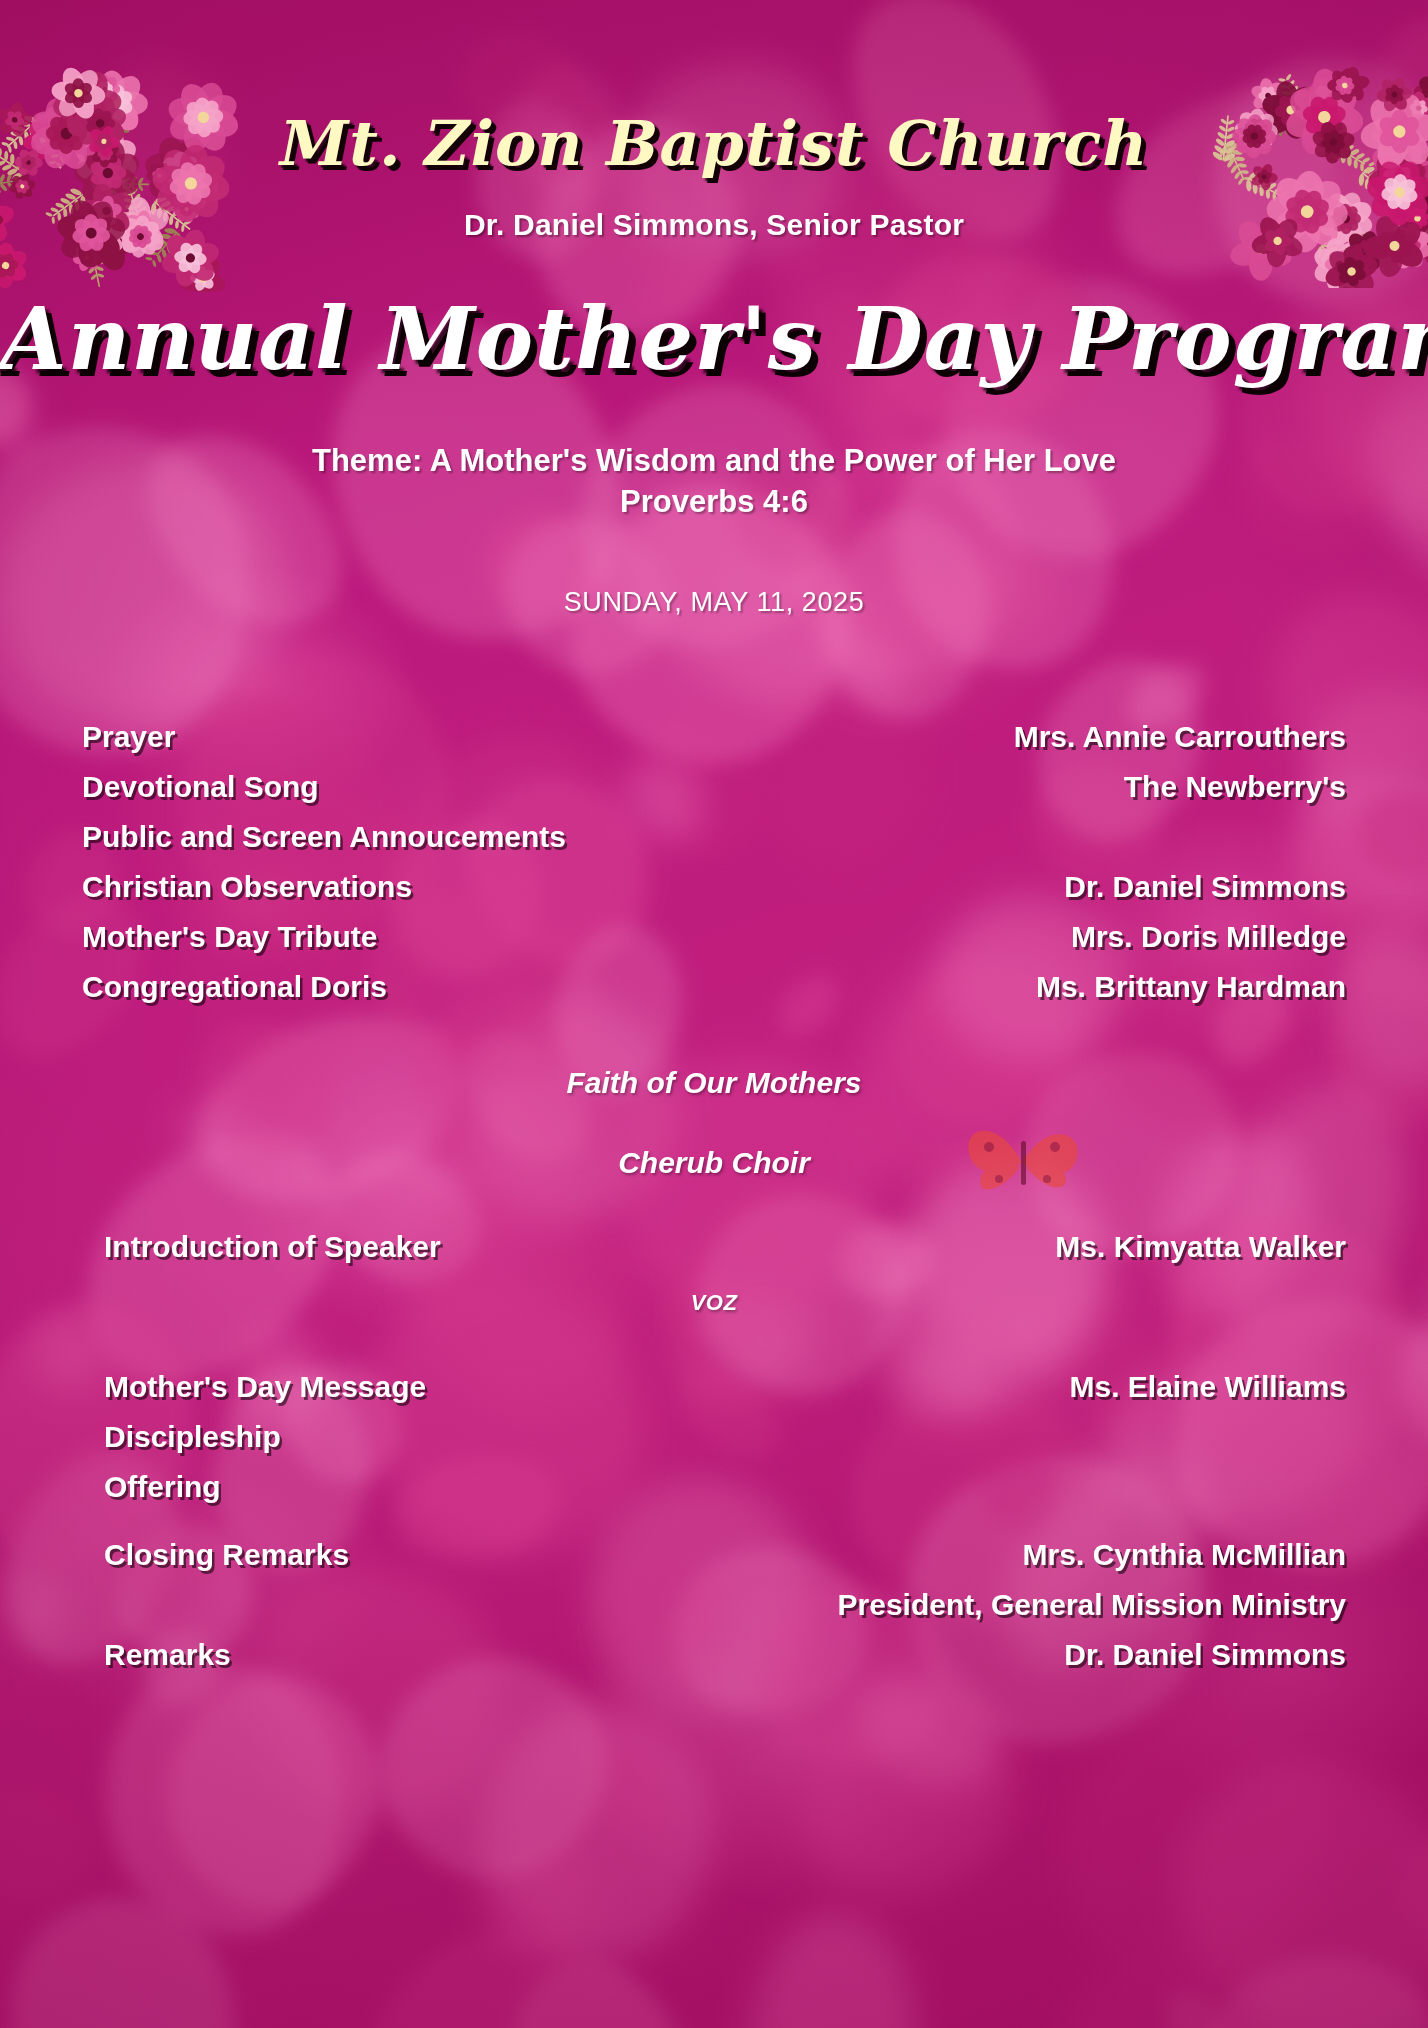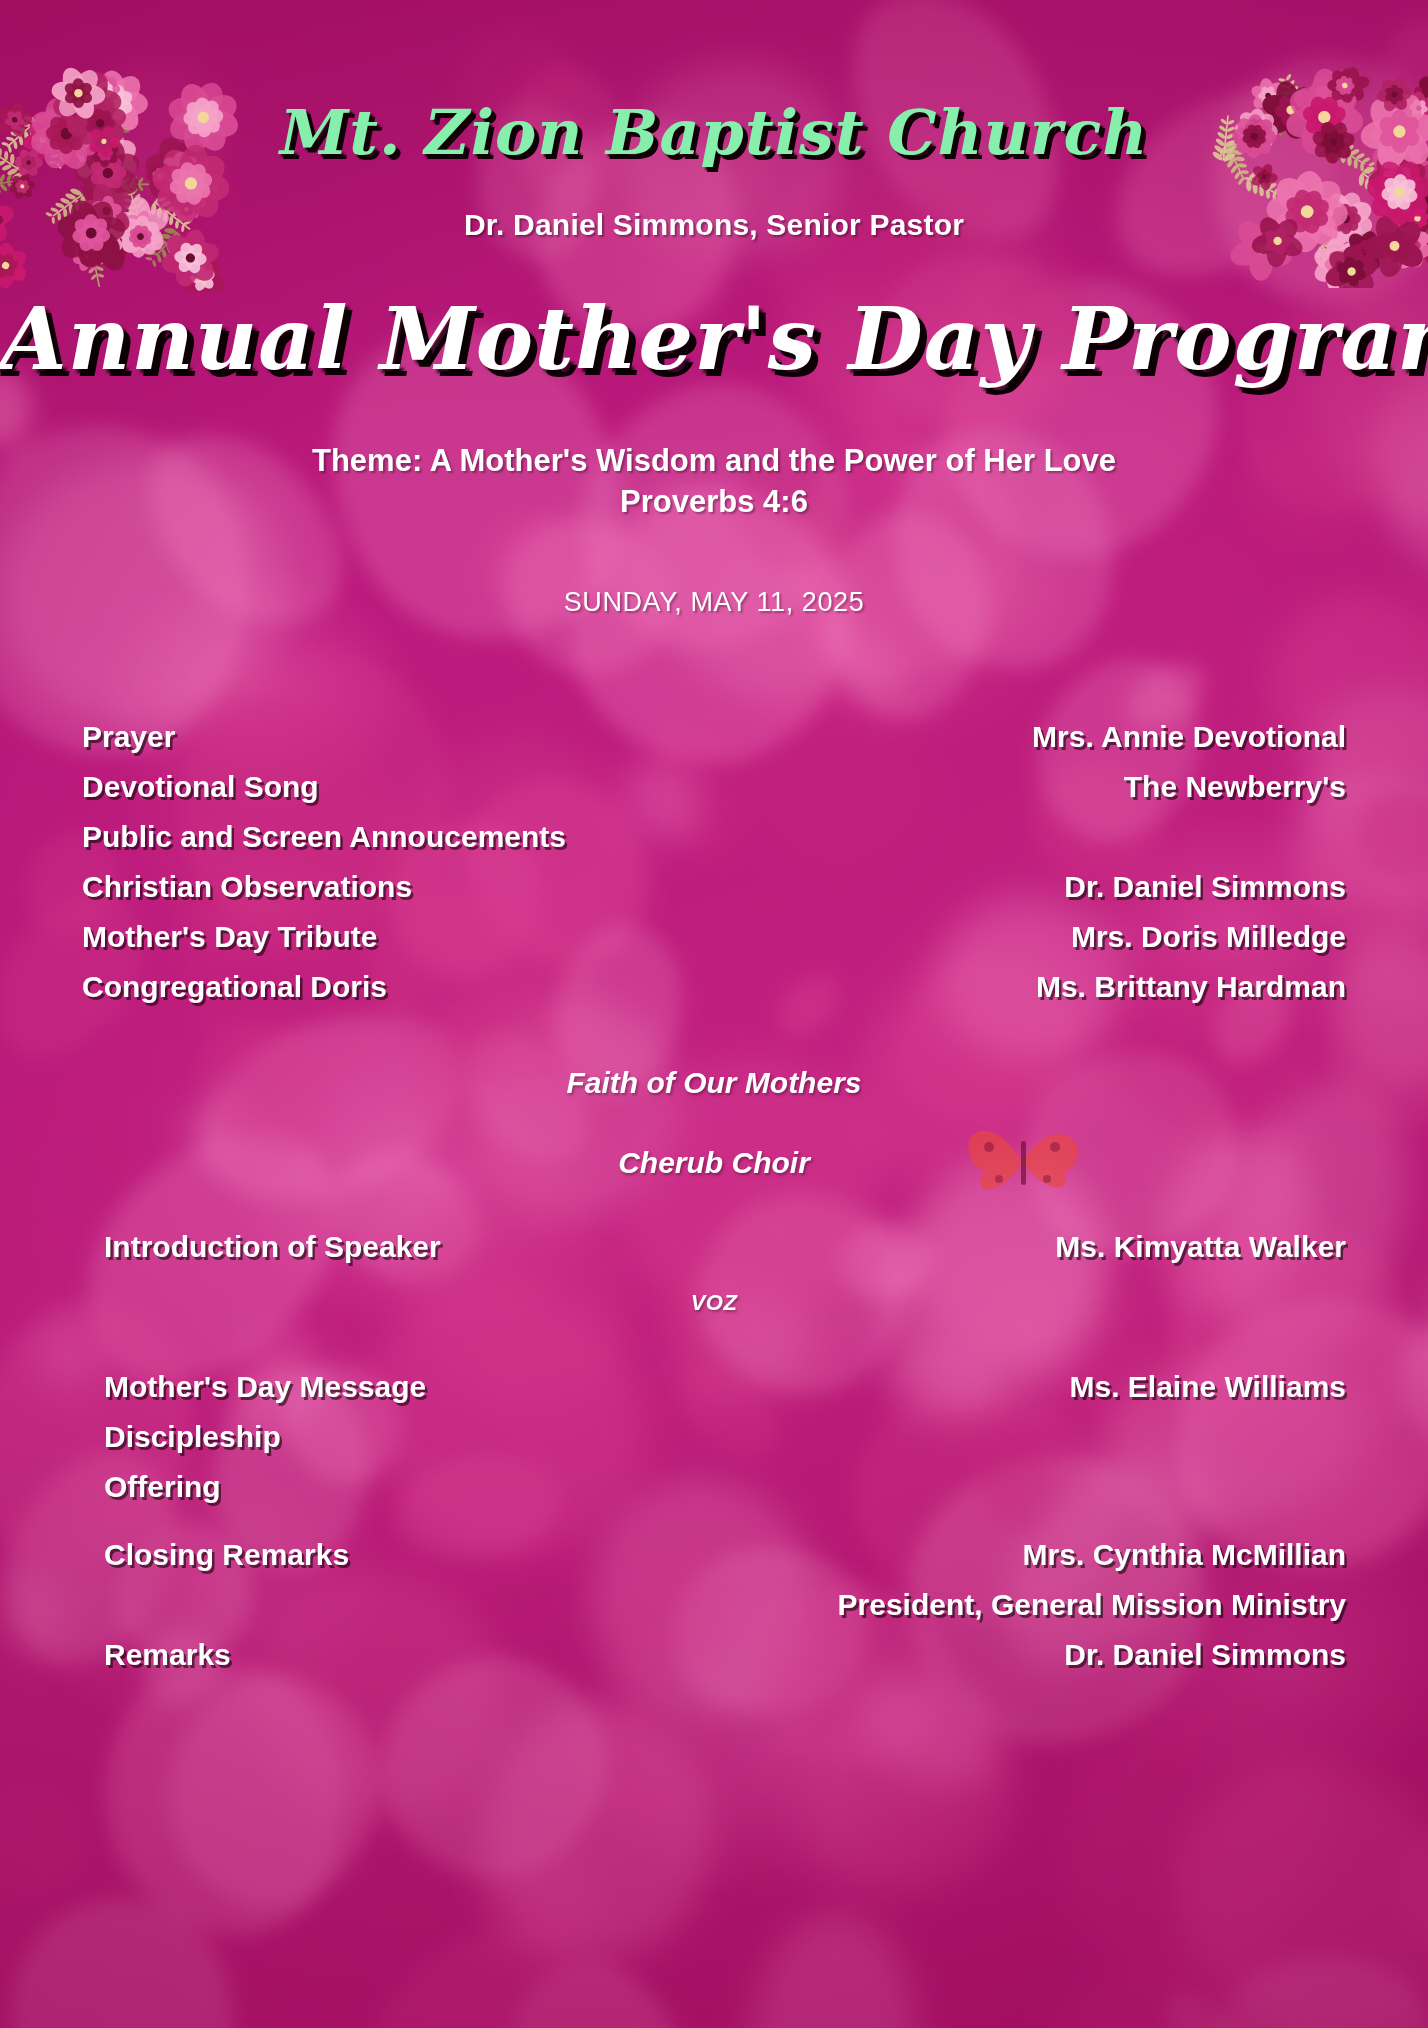--- a/index.html
+++ b/index.html
@@ -46,28 +46,28 @@
 
   
   .floral{position:absolute;width:270px;height:230px;}
   .floral.tl{left:-26px;top:62px;}
   .floral.tr{right:-22px;top:58px;transform:scaleX(-1);}
 
   
   .content{position:absolute;inset:0;}
 
   .church-name{
-    position:absolute;left:0;right:0;top:96px;
+    position:absolute;left:0;right:0;top:107px;
     text-align:center;
     font-family:"DejaVu Serif",serif;
     font-style:italic;
     font-weight:700;
     font-size:62px;
     letter-spacing:1px;
-    color:#86efac;
+    color:#fef9c3;
     text-shadow:5px 5px 0 #120006, 3px 3px 2px rgba(0,0,0,.85);
     white-space:nowrap;
   }
   .pastor{
     position:absolute;left:0;right:0;top:208px;
     text-align:center;
     font-size:30px;font-weight:700;color:#fff;
     letter-spacing:.2px;
     text-shadow:2px 2px 2px rgba(0,0,0,.35);
   }
@@ -1793,21 +1793,21 @@
       <div>Proverbs 4:6</div>
     </div>
 
     <div class="when">
       <div>SUNDAY, MAY 11, 2025</div>
     </div>
 
     <div class="order" id="order">
         <div class="row">
           <div class="item">Prayer</div>
-          <div class="who">Mrs. Annie Devotional</div>
+          <div class="who">Mrs. Annie Carrouthers</div>
         </div>
         <div class="row">
           <div class="item">Devotional Song</div>
           <div class="who">The Newberry's</div>
         </div>
         <div class="row">
           <div class="item">Public and Screen Annoucements</div>
           <div class="who"></div>
         </div>
         <div class="row">

